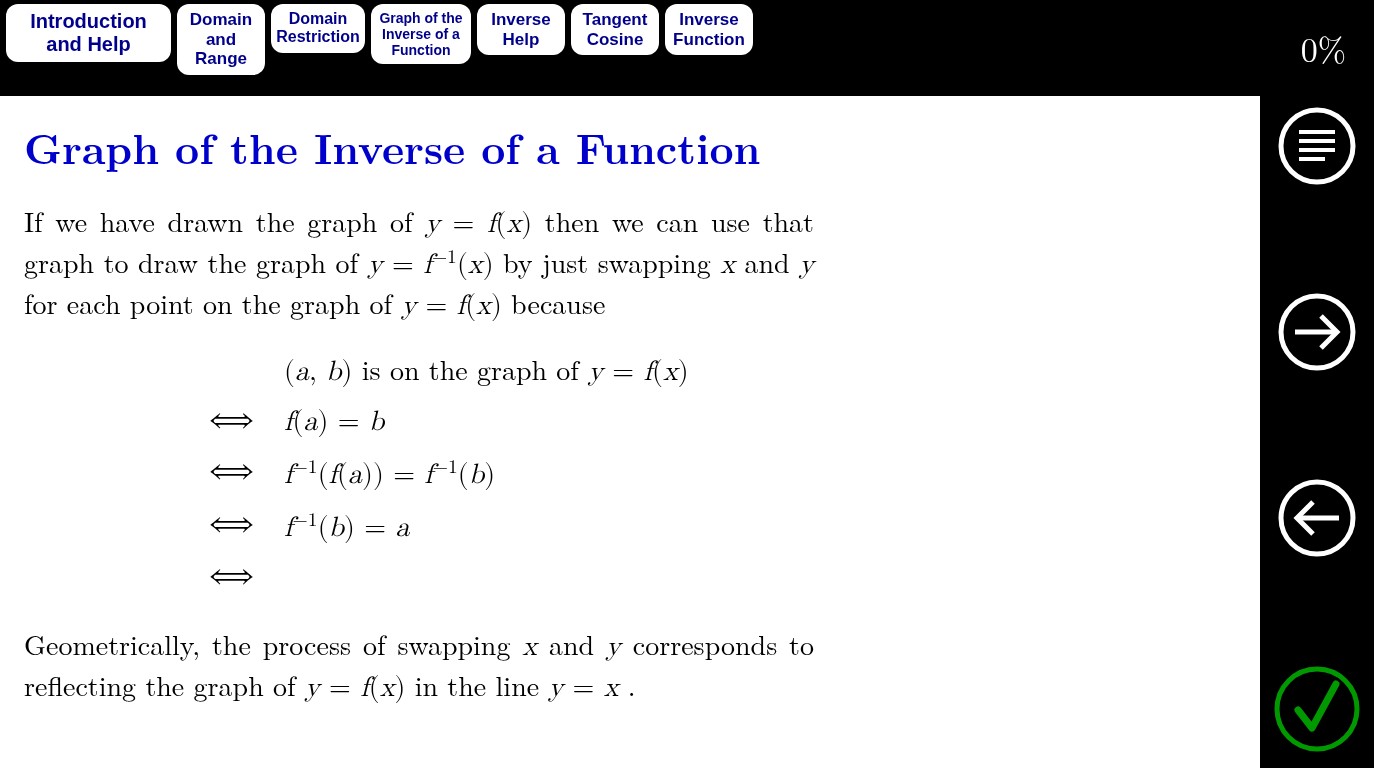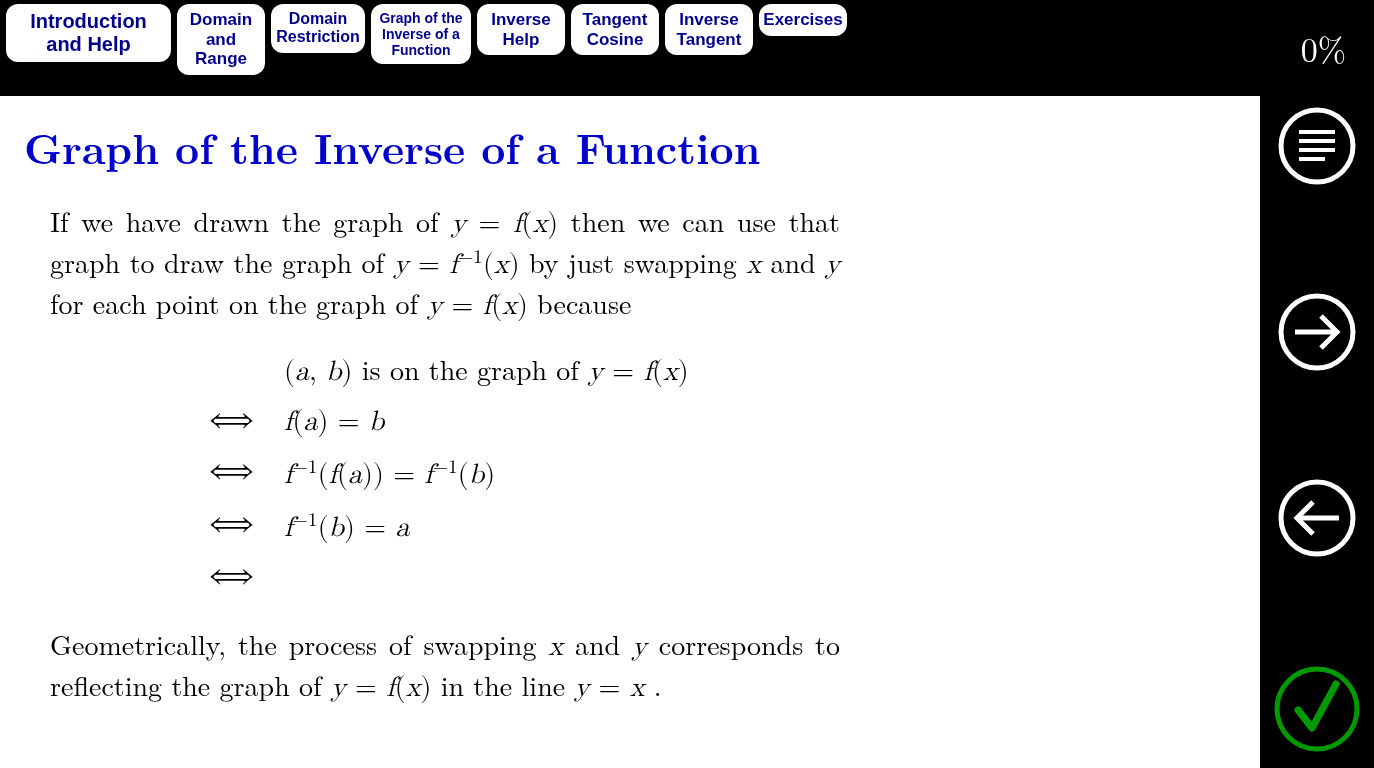--- a/index.html
+++ b/index.html
@@ -62,21 +62,20 @@
     font-size: 42px;
     font-weight: bold;
     margin-bottom: 26px;
     font-family: 'Latin Modern Roman', Georgia, serif;
   }
   .para {
     font-size: 28px;
     line-height: 1.35;
     max-width: 790px;
     text-align: justify;
-    margin-left: 26px;
   }
   .mathblock {
     margin: 30px 0 30px 0;
     font-size: 28px;
   }
   .mathrow {
     display: flex;
     align-items: flex-start;
     margin: 16px 0;
   }
@@ -110,22 +109,21 @@
 </head>
 <body>
 
 <div class="topbar">
   <div class="tab wide">Introduction and Help</div>
   <div class="tab std">Domain and Range</div>
   <div class="tab narrow">Domain Restriction</div>
   <div class="tab narrow" style="font-size:14px; width:100px;">Graph of the Inverse of a Function</div>
   <div class="tab std">Inverse Help</div>
   <div class="tab std">Tangent Cosine</div>
-  <div class="tab std">Inverse Tangent</div>
-  <div class="tab std">Exercises</div>
+  <div class="tab std">Inverse Function</div>
   <div class="spacer"></div>
   <div class="progress">0%</div>
 </div>
 
 <div class="main">
   <div class="content">
     <h1>Graph of the Inverse of a Function</h1>
 
     <p class="para">
       <span>If we have drawn the graph of </span><span class="mathexpr"><span>y</span> <span class="rm">=</span> <span>f</span><span class="rm">(</span><span>x</span><span class="rm">)</span></span><span> then we can use that graph to draw the graph of </span><span class="mathexpr"><span>y</span> <span class="rm">=</span> <span>f</span><sup class="neg">−1</sup><span class="rm">(</span><span>x</span><span class="rm">)</span></span><span> by just swapping </span><span class="mathexpr">x</span><span> and </span><span class="mathexpr">y</span><span> for each point on the graph of </span><span class="mathexpr"><span>y</span> <span class="rm">=</span> <span>f</span><span class="rm">(</span><span>x</span><span class="rm">)</span></span><span> because</span>

